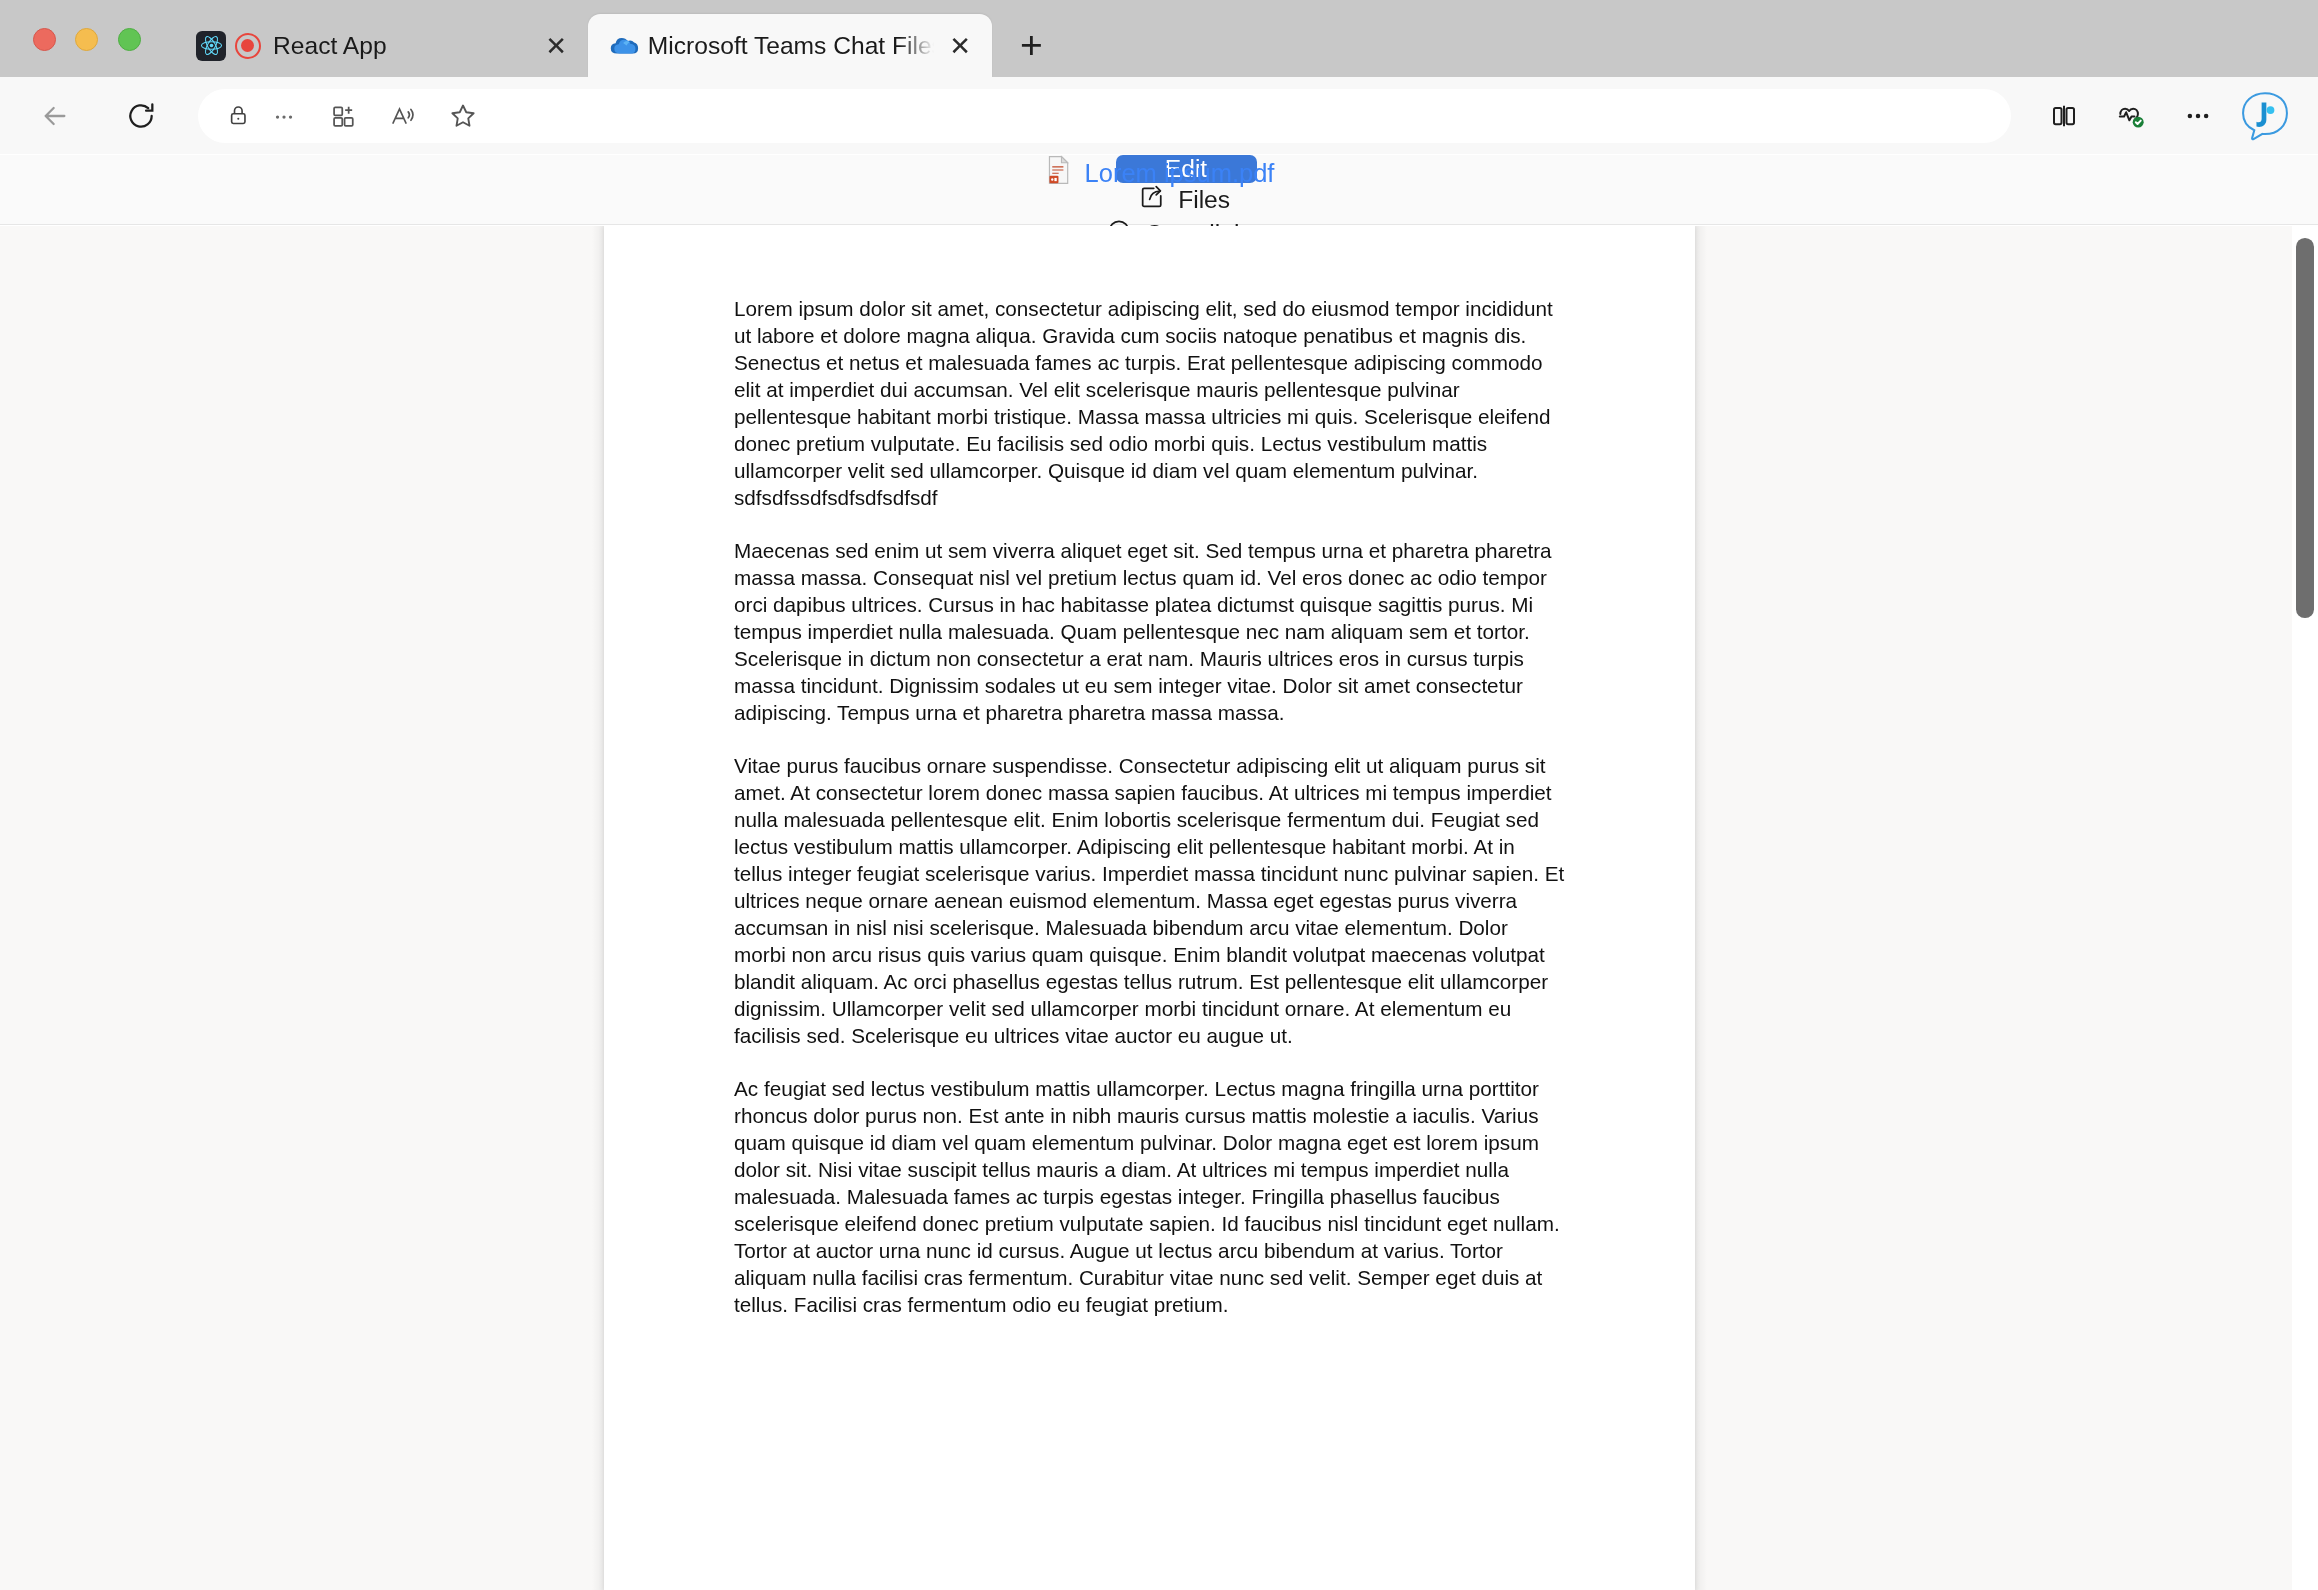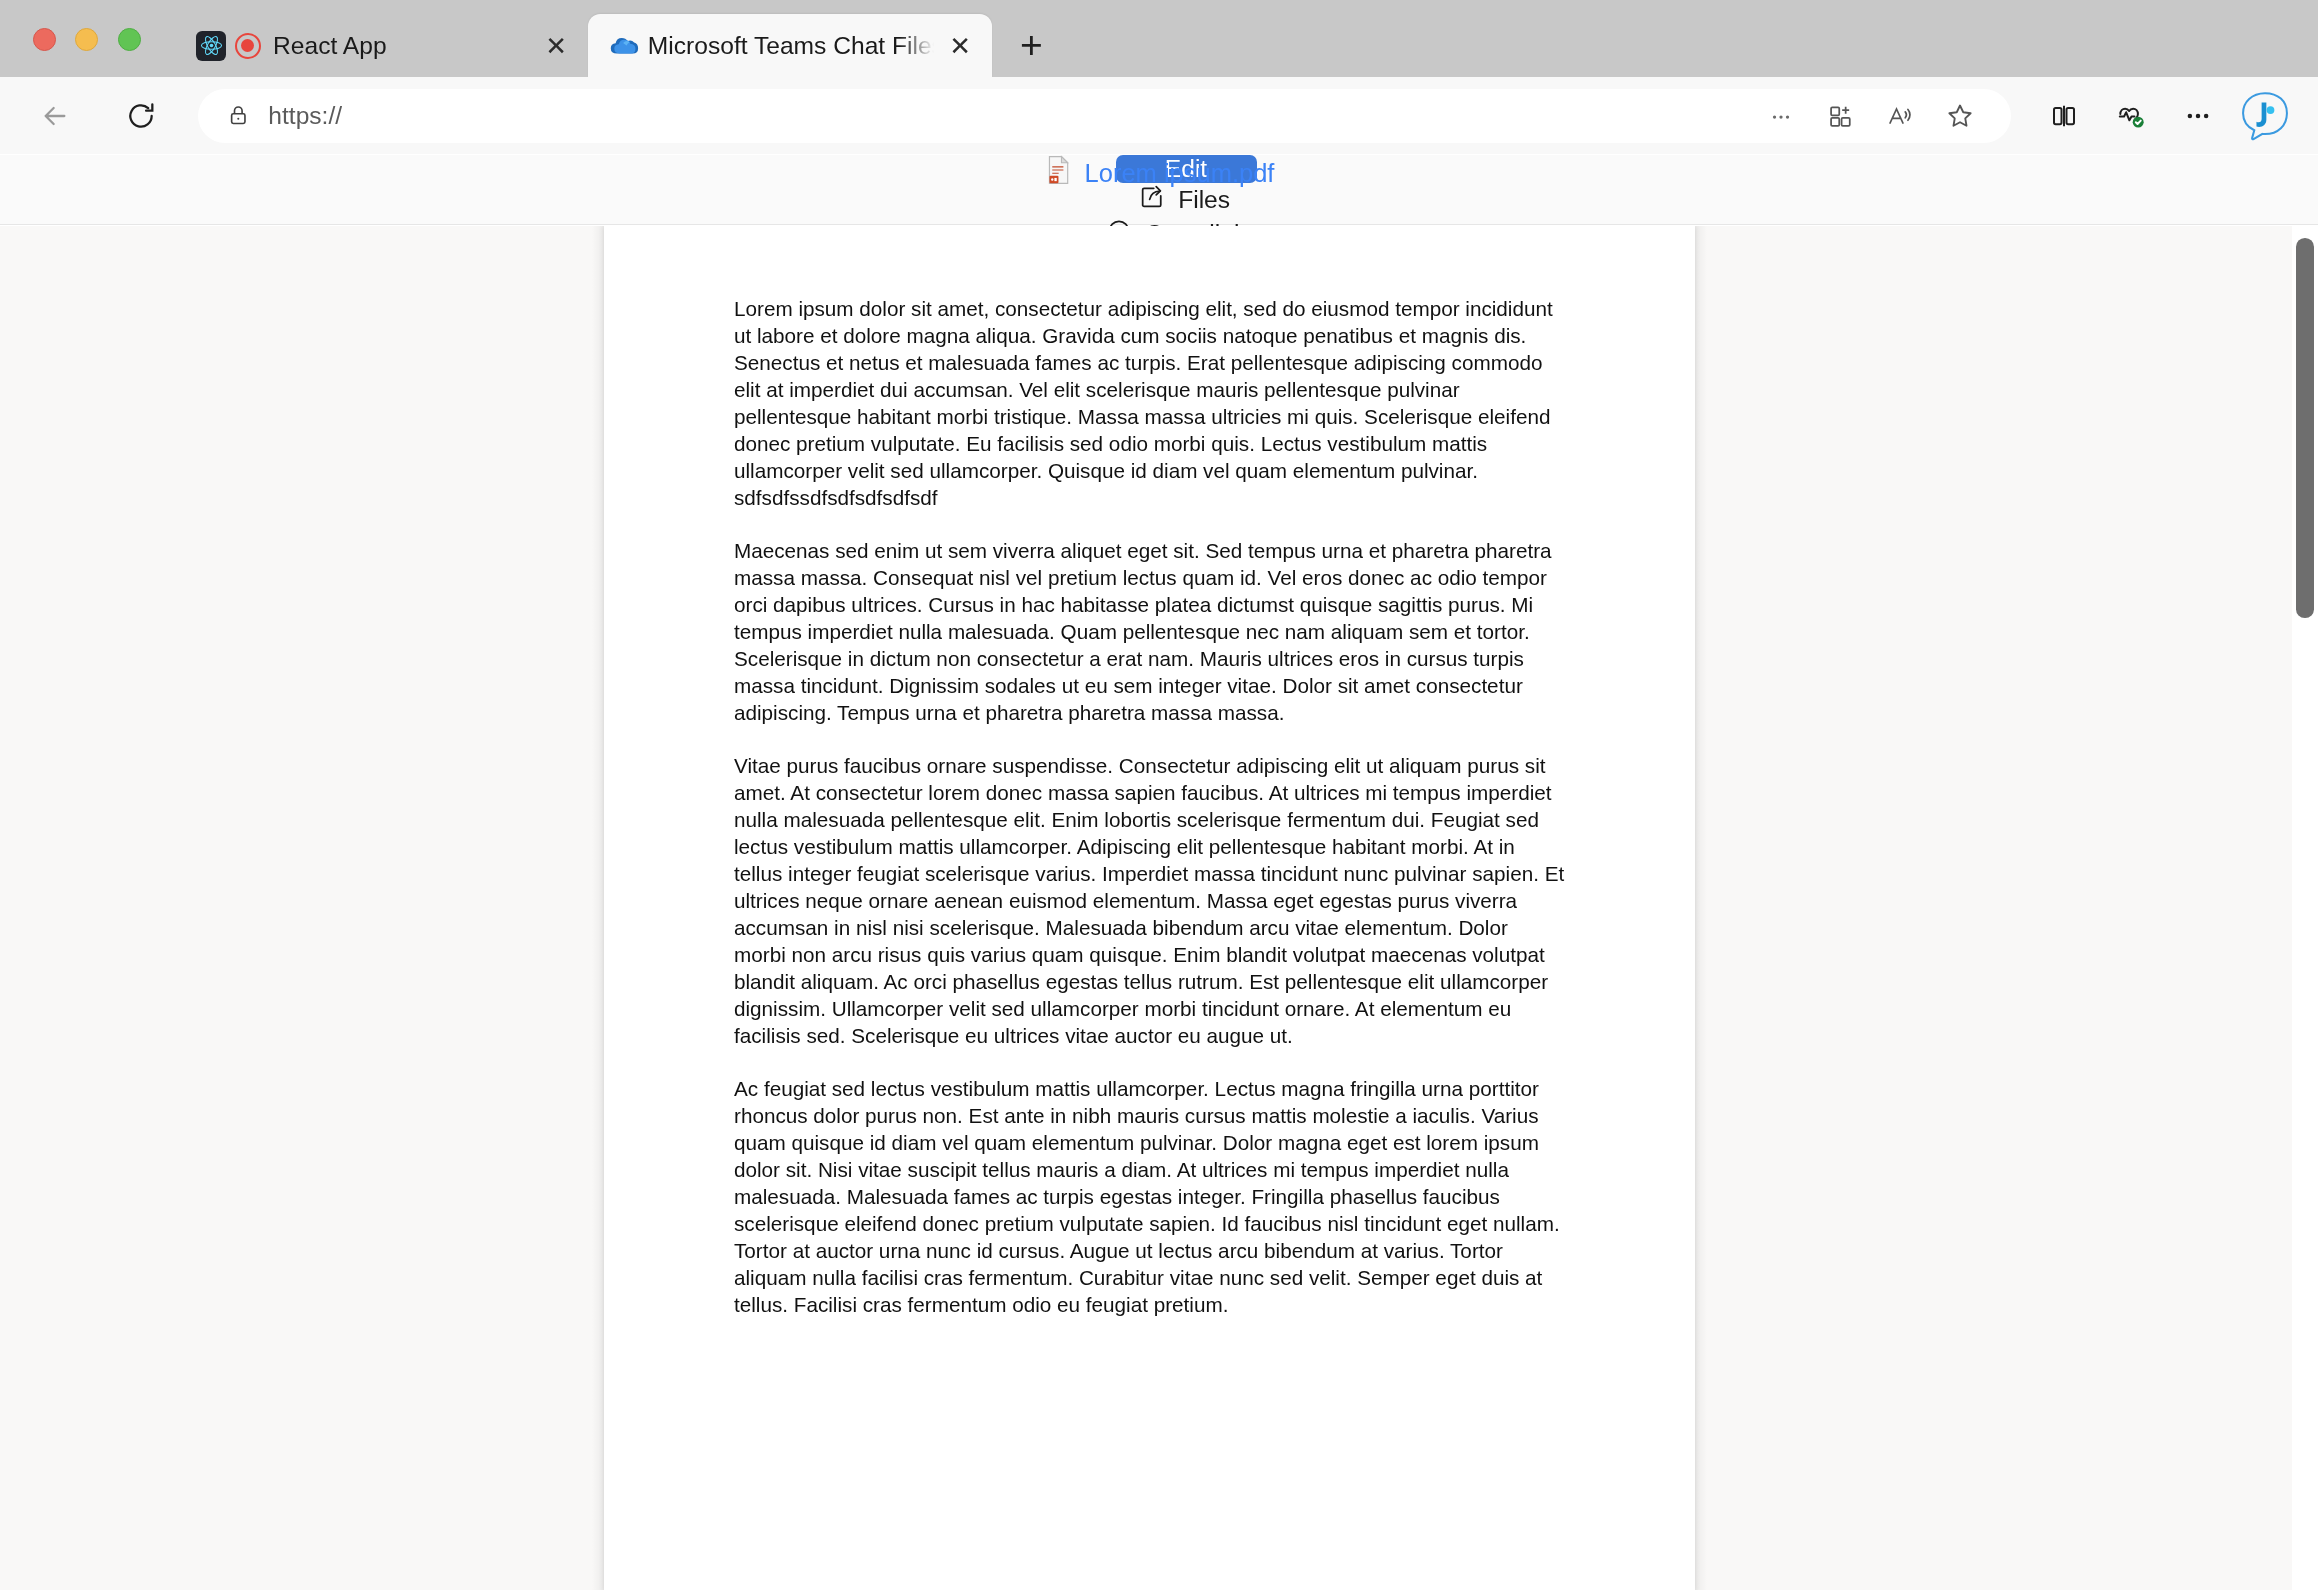--- a/index.html
+++ b/index.html
@@ -236,21 +236,20 @@
   </div>
 
   <div class="omnibox">
     <span class="omni-lock">
       <svg width="24.6" height="24.6" viewBox="0 0 24 24" fill="none" stroke="#404040" stroke-width="1.6">
         <rect x="5.5" y="10.5" width="13" height="9.5" rx="1.6"></rect>
         <path d="M8.3 10.5V7.6a3.7 3.7 0 0 1 7.4 0v2.9"></path>
         <circle cx="12" cy="15.3" r="1" fill="#404040" stroke="none"></circle>
       </svg>
     </span>
-    <span class="omni-text" title="Search or enter web address">https://</span>
     <span class="omni-right">
       <span class="omni-icon">
         <svg width="26" height="26" viewBox="0 0 24 24" fill="#6a6a6a">
           <circle cx="6" cy="13" r="1.5"></circle>
             <circle cx="12" cy="13" r="1.5"></circle>
             <circle cx="18" cy="13" r="1.5"></circle>
         </svg>
       </span>
       <span class="omni-icon">
         <svg width="28" height="28" viewBox="0 0 24 24" fill="none" stroke="#555" stroke-width="1.5">

